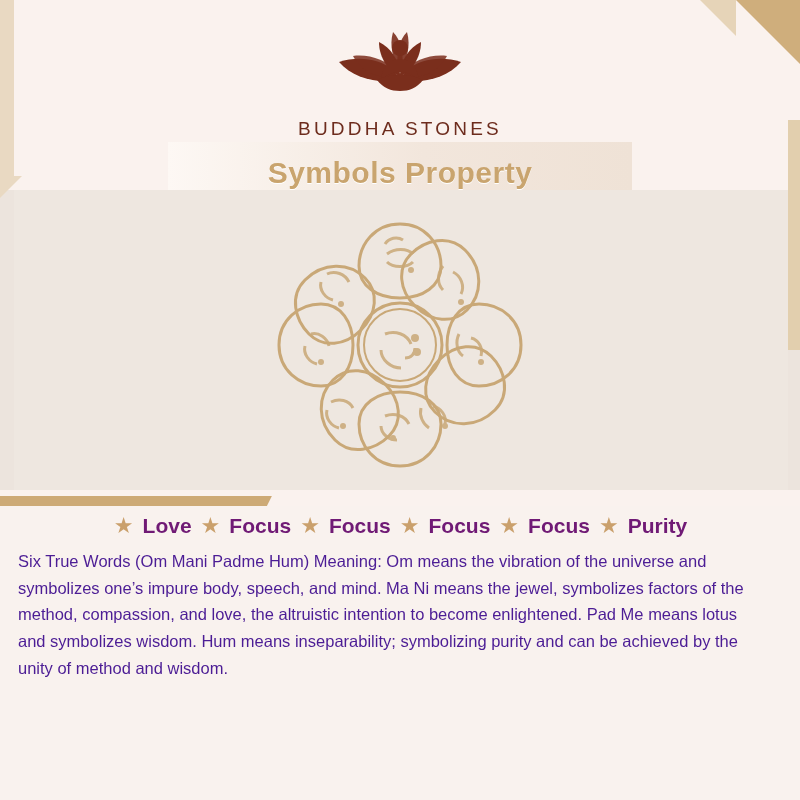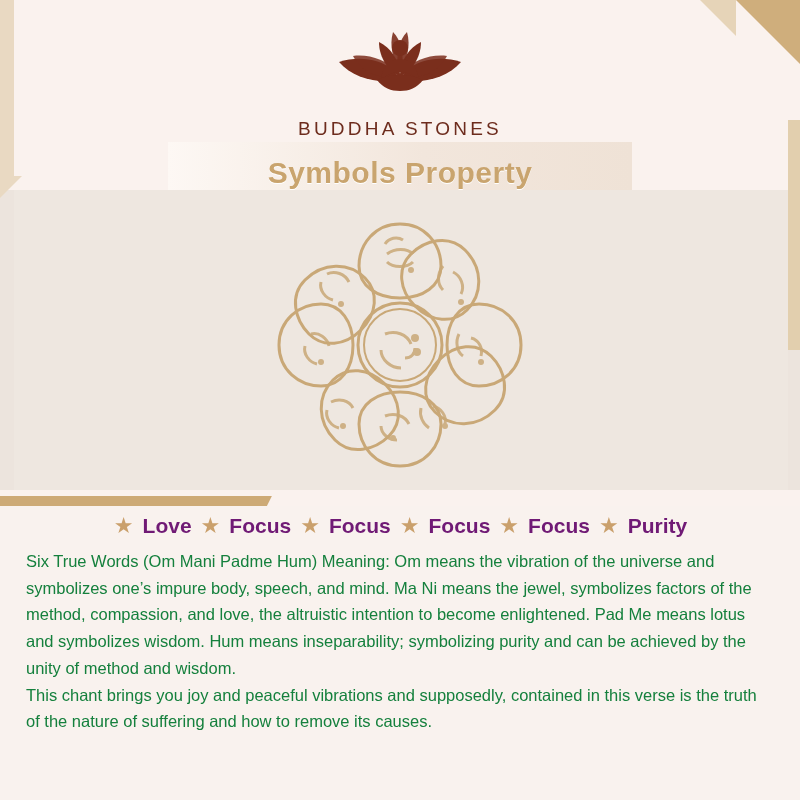--- a/index.html
+++ b/index.html
@@ -166,25 +166,25 @@
   }
   .virtue-word {
     color: #701a75;
     font-size: 21px;
     font-weight: bold;
     padding: 0 2px;
   }
   .body-text {
     position: absolute;
     top: 42px;
-    left: 26px;
+    left: 18px;
     width: 748px;
     font-size: 16.5px;
     line-height: 1.62;
-    color: #15803d;
+    color: #4c1d95;
     font-family: "Liberation Sans", sans-serif;
   }
   .body-text p {
     margin: 0;
   }
 </style>
 </head>
 <body>
 
 <div class="page">
@@ -283,17 +283,16 @@
       <span class="virtue-star">★</span>
       <span class="virtue-word">Focus</span>
       <span class="virtue-star">★</span>
       <span class="virtue-word">Focus</span>
       <span class="virtue-star">★</span>
       <span class="virtue-word">Purity</span>
     </div>
 
     <div class="body-text">
       <p>Six True Words (Om Mani Padme Hum) Meaning: Om means the vibration of the universe and symbolizes one’s impure body, speech, and mind. Ma Ni means the jewel, symbolizes factors of the method, compassion, and love, the altruistic intention to become enlightened. Pad Me means lotus and symbolizes wisdom. Hum means inseparability; symbolizing purity and can be achieved by the unity of method and wisdom.</p>
-      <p>This chant brings you joy and peaceful vibrations and supposedly, contained in this verse is the truth of the nature of suffering and how to remove its causes.</p>
     </div>
   </div>
 
 </div>
 
 </body></html>

